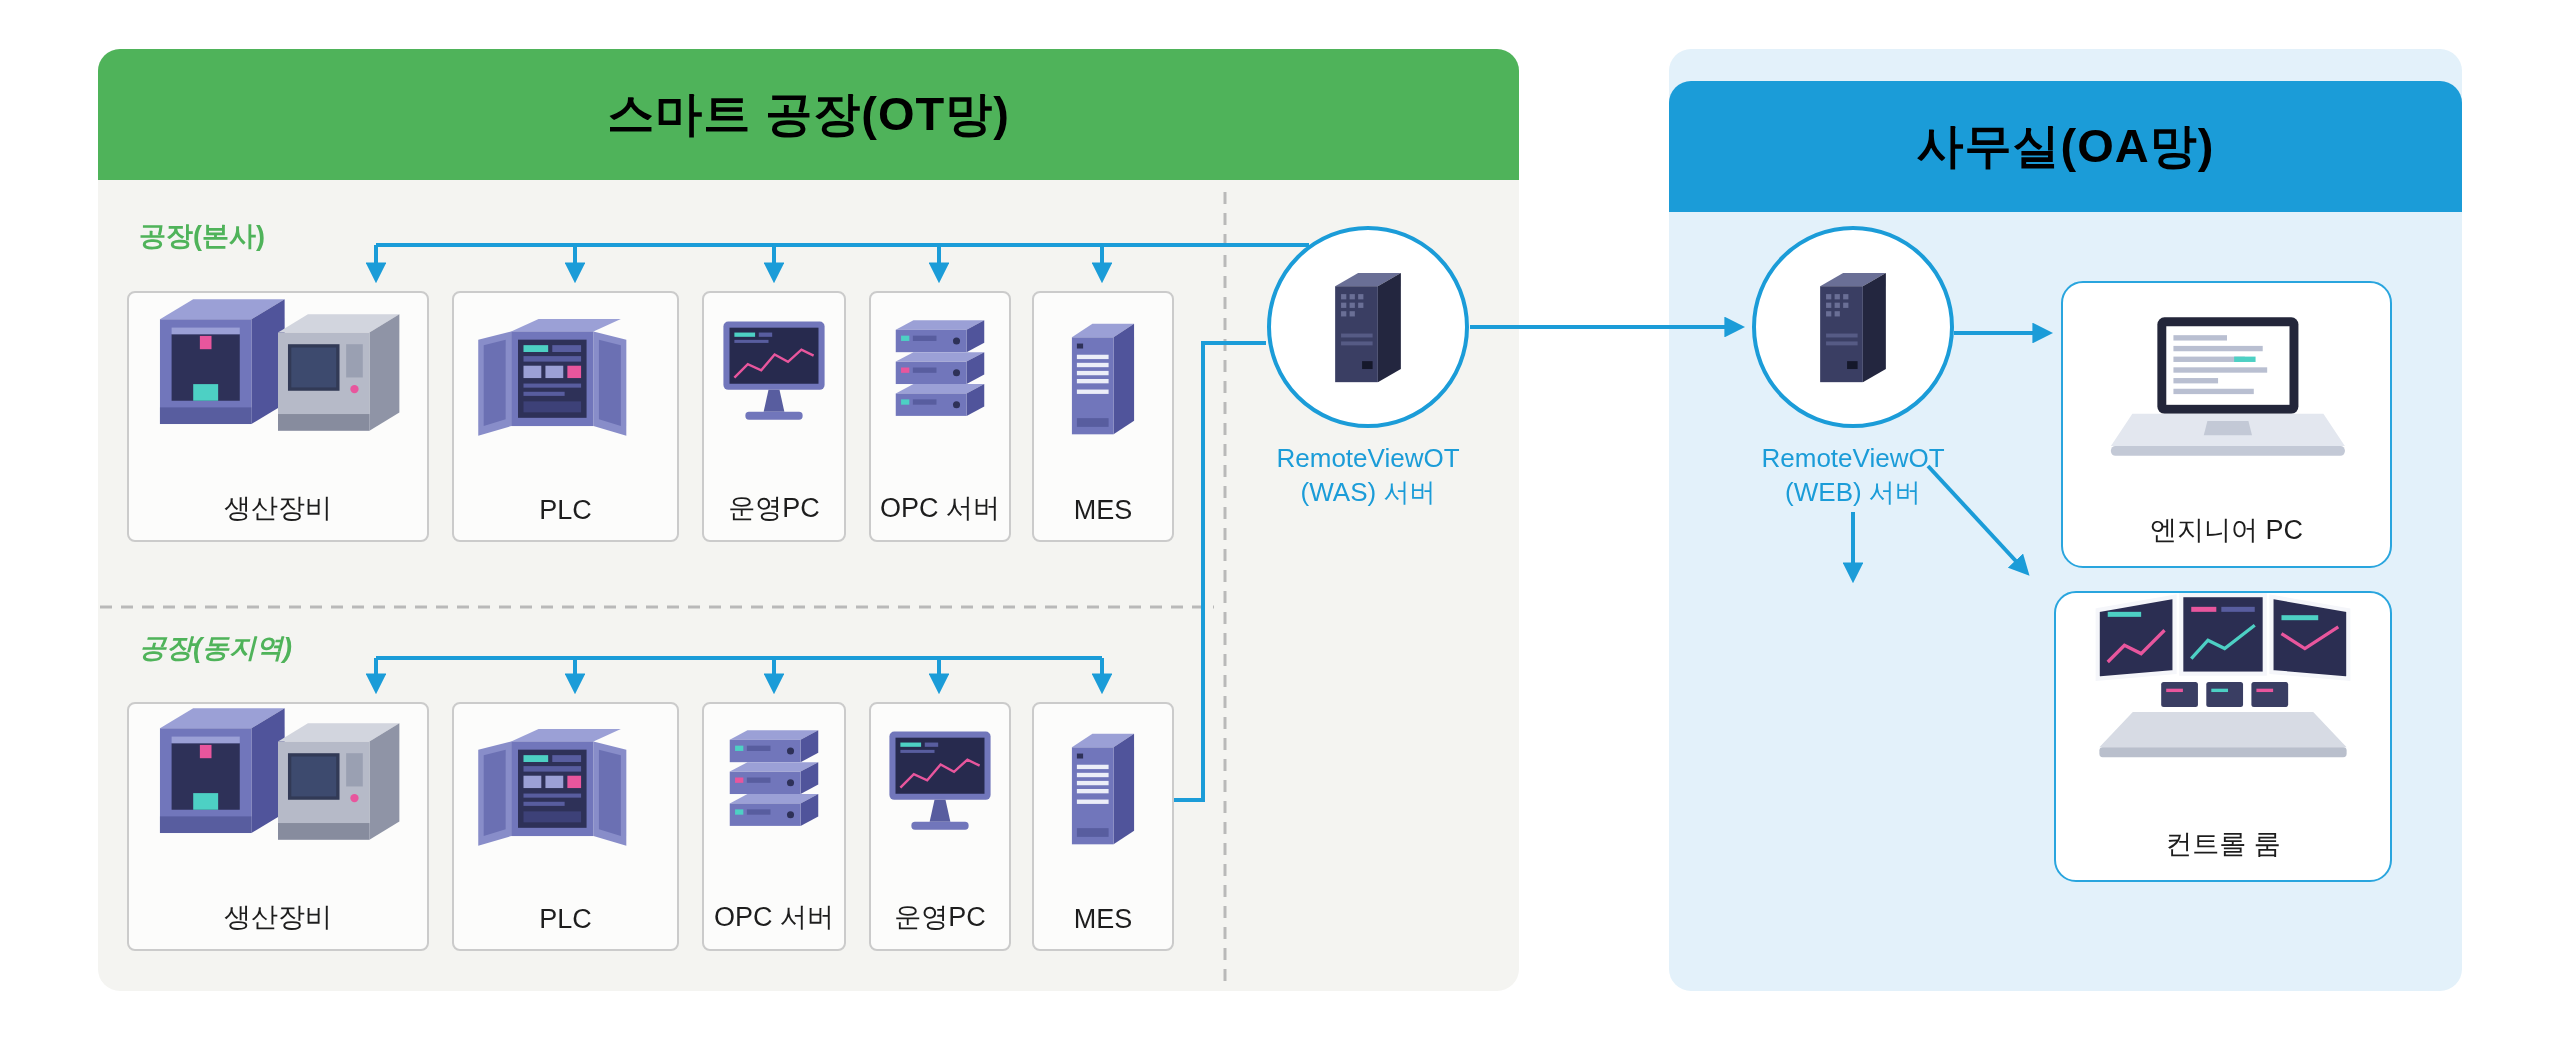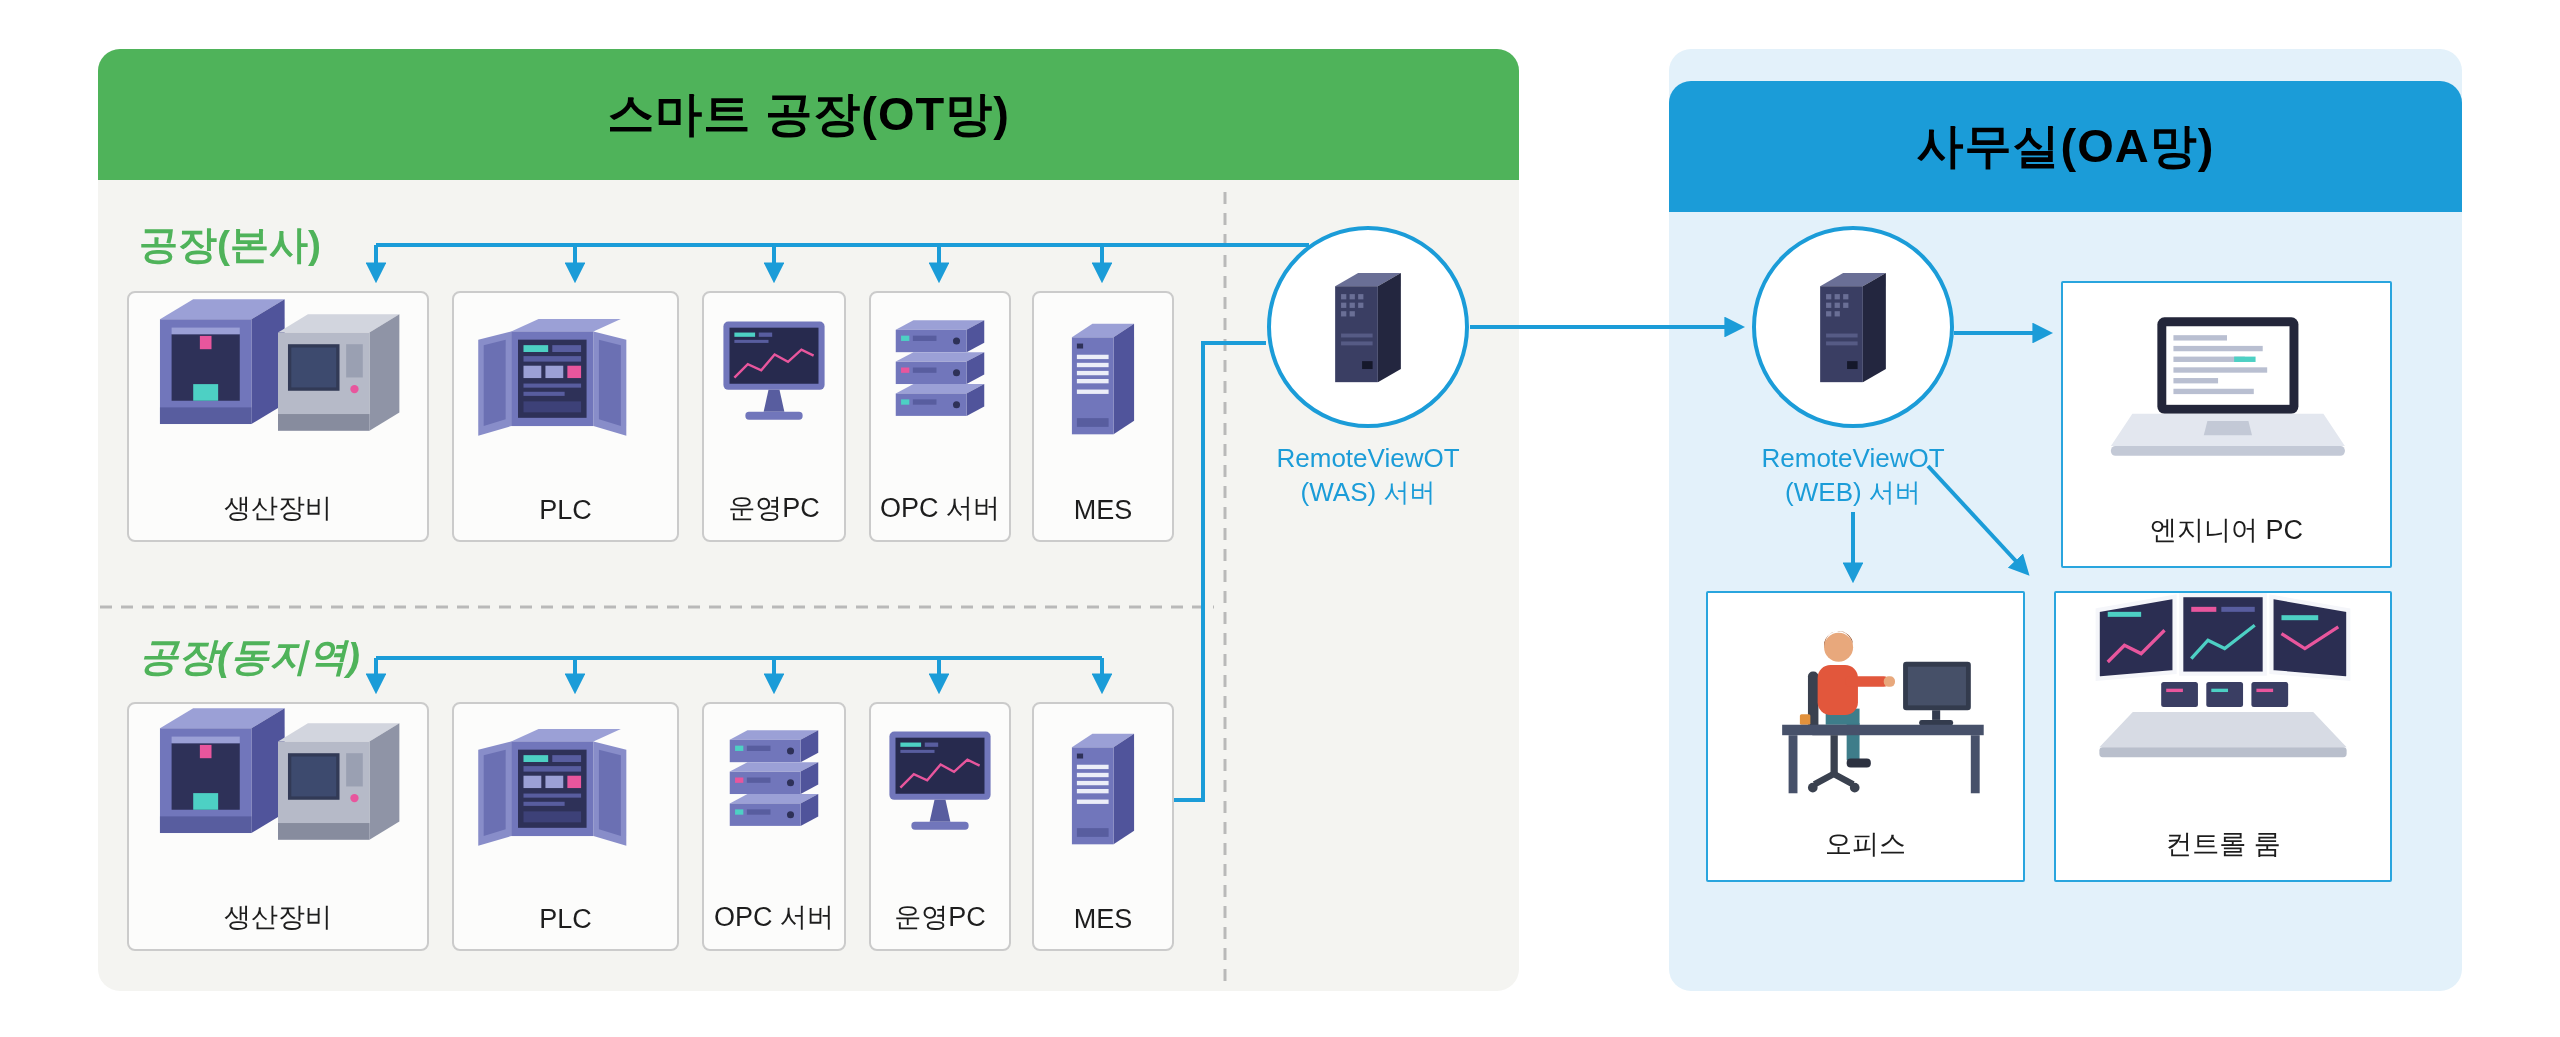--- a/index.html
+++ b/index.html
@@ -8,36 +8,36 @@
 
   .panel { position:absolute; border-radius:22px; }
   #panel-ot { left:98px; top:49px; width:1421px; height:942px; background:var(--ot_panel_bg,#f4f4f1); }
   #panel-oa { left:1669px; top:49px; width:793px; height:942px; background:var(--oa_panel_bg,#e3f1fa); }
   .panel-header { position:absolute; left:0; top:0; right:0; height:131px; border-radius:22px 22px 0 0;
                   display:flex; align-items:center; justify-content:center; }
   #panel-ot .panel-header { background:var(--green,#4fb35a); }
   #panel-oa .panel-header { background:var(--blue,#1b9cd8);margin-top:32px; }
   .panel-title { color:#000000; font-size:47px; font-weight:bold; letter-spacing:1px; }
 
-  .section-label { position:absolute; font-size:39px; font-weight:bold; color:var(--green,#4fb35a); z-index:3; }
+  .section-label { position:absolute; font-size:27px; font-weight:bold; color:var(--green,#4fb35a); z-index:3; }
 
   .device-box { position:absolute; background:var(--device_box_bg,#fcfcfb);
                 border:2px solid var(--device_box_border,#cbcbcb); border-radius:8px;
                 display:flex; flex-direction:column; align-items:center; justify-content:flex-end;
                 padding-bottom:14px; z-index:2;gap:32px; }
   .device-icon { flex:1; display:flex; align-items:center; justify-content:center; width:100%; }
   .device-label { font-size:27px; color:var(--label_text,#1d1d1d); margin-top:4px; white-space:nowrap; }
 
   .server-circle { position:absolute; width:202px; height:202px; border-radius:50%; background:#ffffff;
                    border:4px solid var(--blue,#1b9cd8); display:flex; align-items:center; justify-content:center; z-index:2; }
   .server-label { position:absolute; width:280px; text-align:center; font-size:26px; font-weight:normal;
                   color:var(--blue,#1b9cd8); line-height:1.3; z-index:2; }
 
   .oa-box { position:absolute; background:#ffffff; border:2.5px solid var(--oa_box_border,#29a5de);
-            border-radius:2px; display:flex; flex-direction:column; align-items:center; justify-content:flex-end;
+            border-radius:22px; display:flex; flex-direction:column; align-items:center; justify-content:flex-end;
             padding-bottom:18px; z-index:2; }
   .oa-label { font-size:27px; color:var(--label_text,#1d1d1d); margin-top:6px; white-space:nowrap; }
 
   #connectors { position:absolute; left:0; top:0; z-index:1; }
   #icon-defs { position:absolute; width:0; height:0; overflow:hidden; }
 </style>
 </head>
 <body>
 
 <svg id="icon-defs" aria-hidden="true">
@@ -367,28 +367,20 @@
 
   <div class="oa-box" style="left:2061px; top:281px; width:331px; height:287px;">
     <div class="device-icon">
       <svg viewBox="0 0 280 190" width="250" height="170">
           <use href="#sym-laptop"></use>
         </svg>
     </div>
     <div class="oa-label">엔지니어 PC</div>
   </div>
 
-  <div class="oa-box" style="left:1706px; top:591px; width:319px; height:291px;">
-    <div class="device-icon">
-      <svg viewBox="0 0 320 260" width="258" height="210">
-          <use href="#sym-office"></use>
-        </svg>
-    </div>
-    <div class="oa-label">오피스</div>
-  </div>
 
   <div class="oa-box" style="left:2054px; top:591px; width:338px; height:291px;gap:36px;">
     <div class="device-icon">
       <svg viewBox="0 0 340 250" width="284" height="209">
           <use href="#sym-control"></use>
         </svg>
     </div>
     <div class="oa-label">컨트롤 룸</div>
   </div>
 

